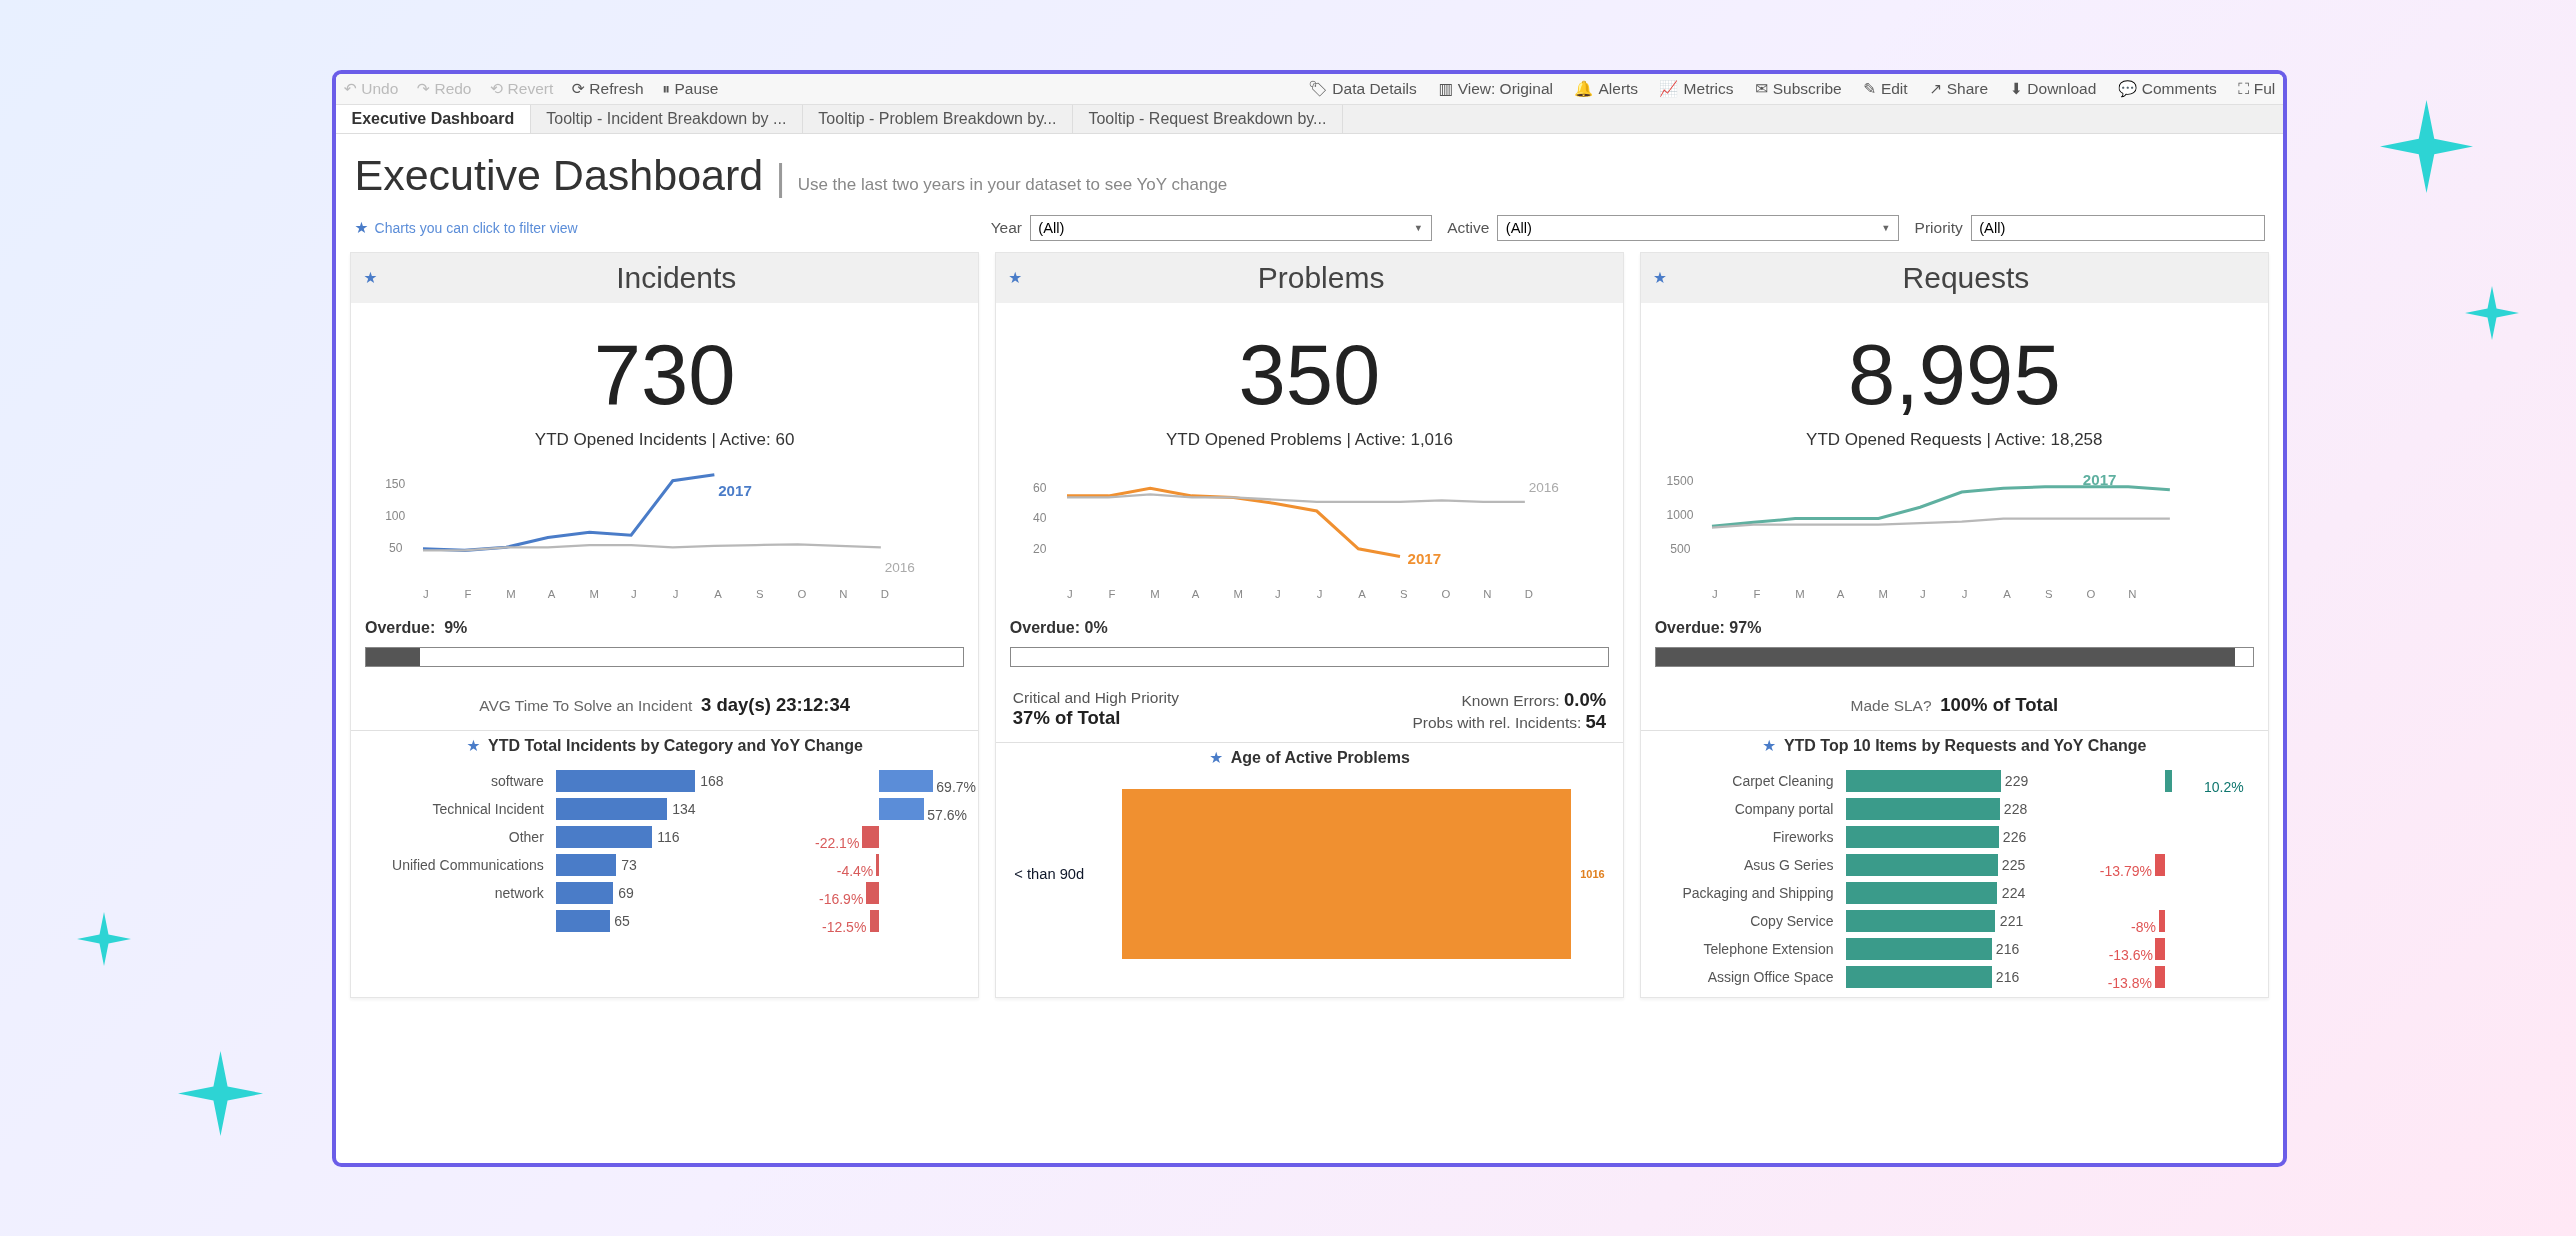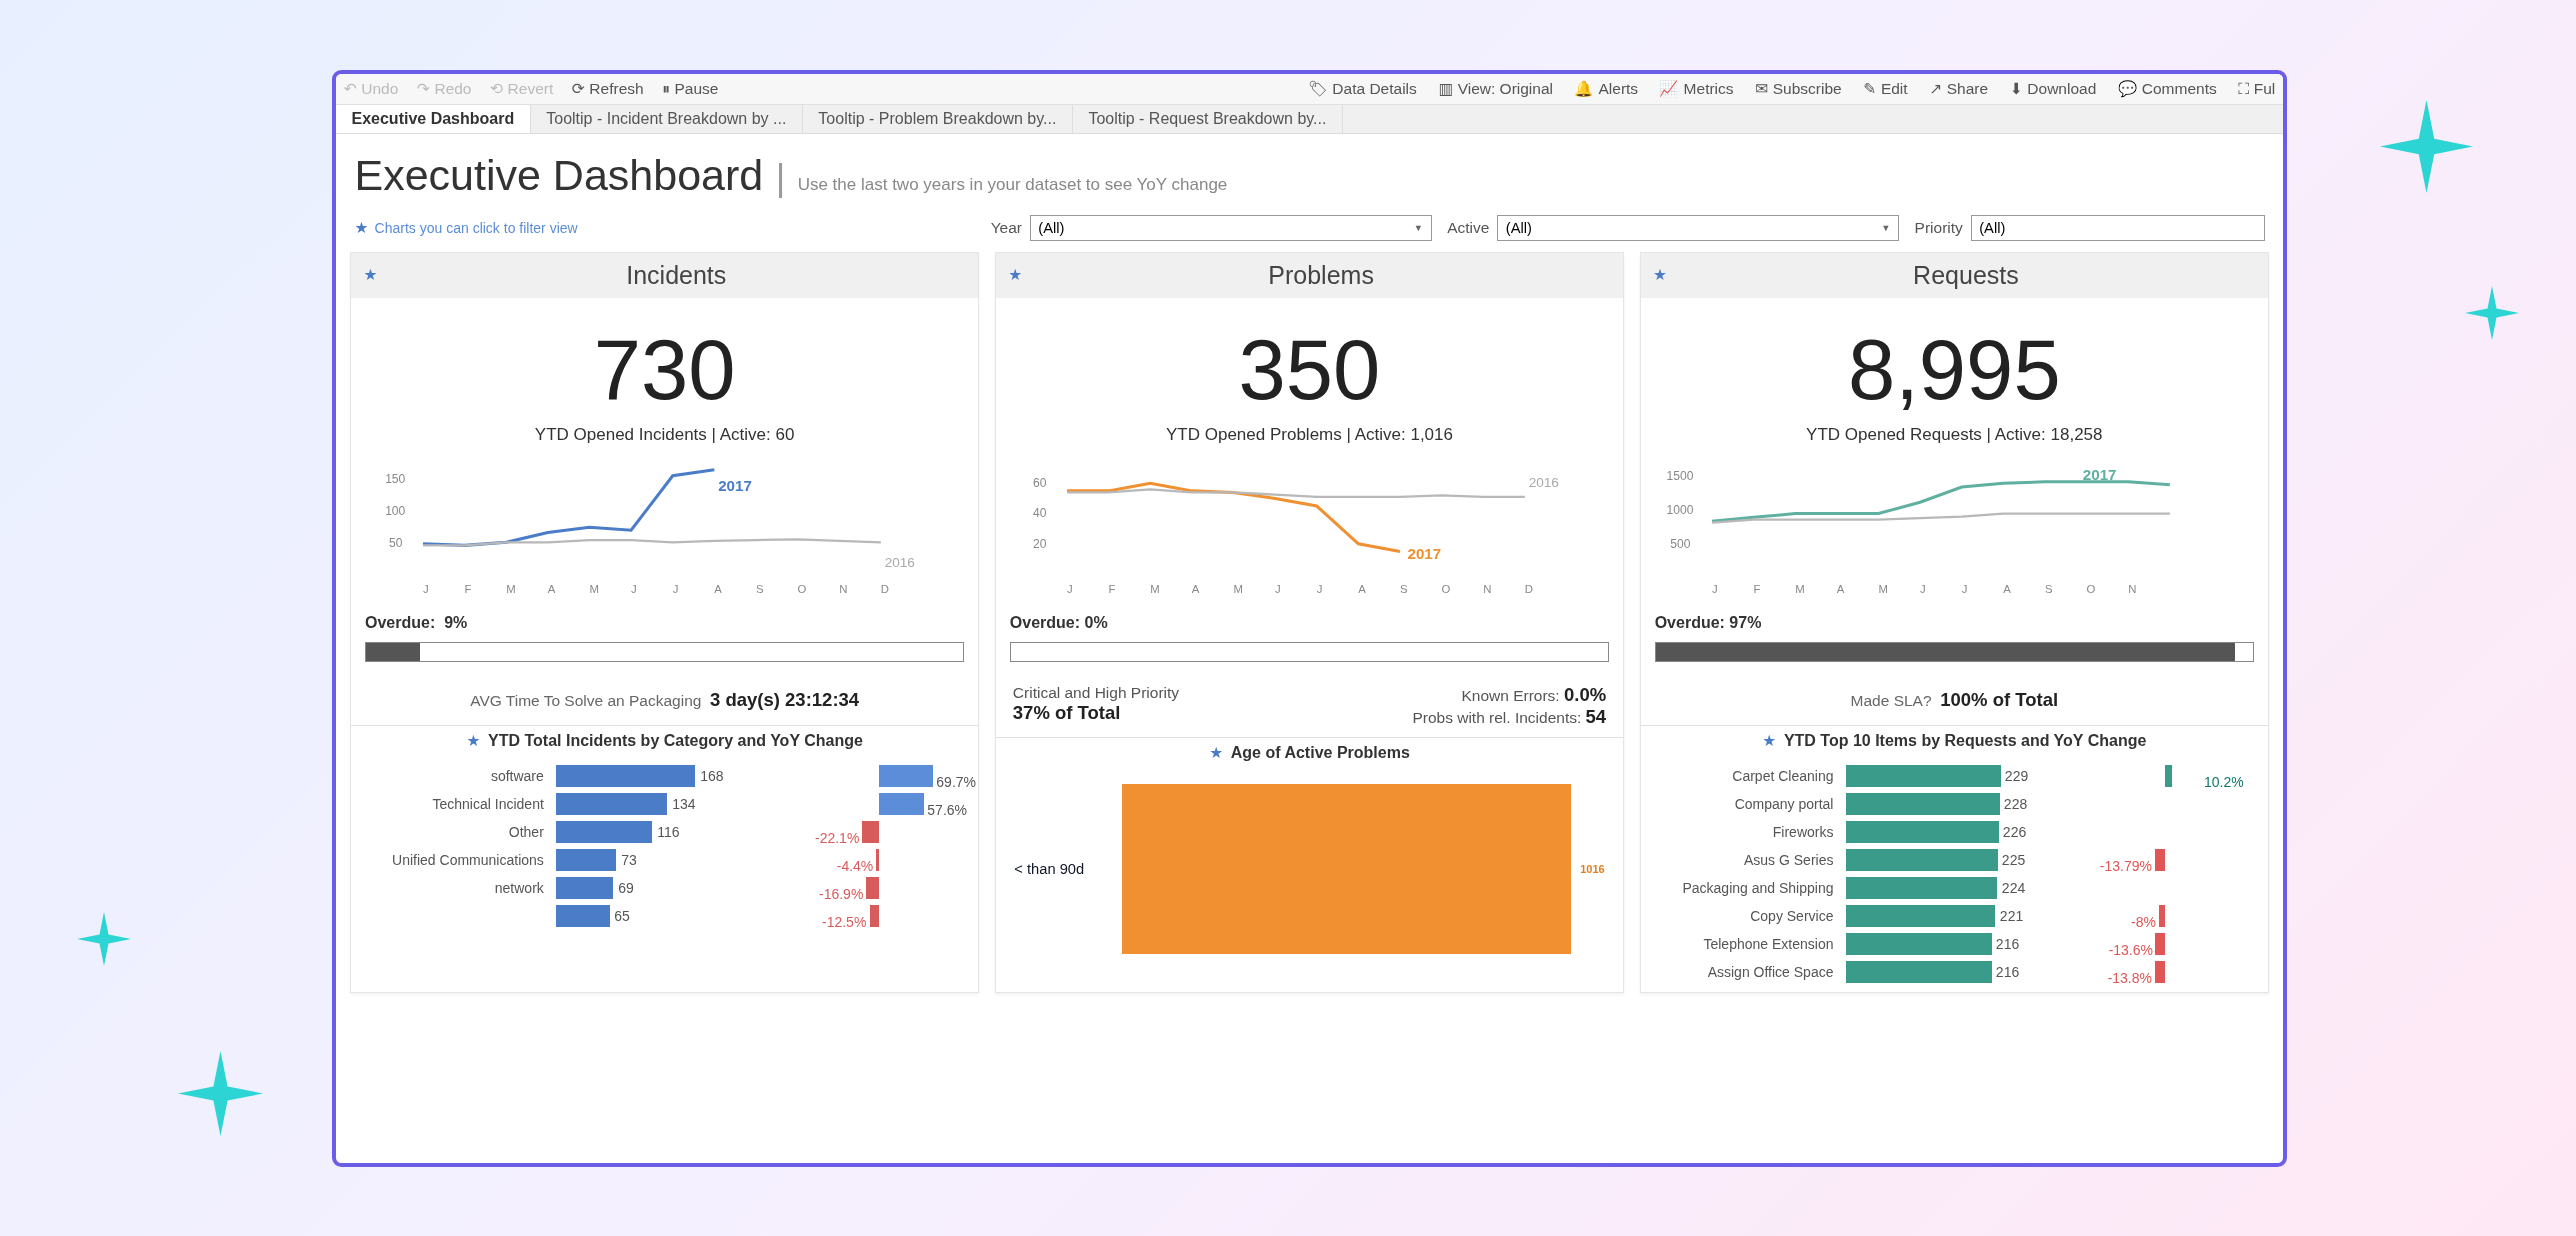--- a/index.html
+++ b/index.html
@@ -98,21 +98,21 @@
   border: 0.8px solid #e5e5e5;
   box-shadow: 0 1.5px 3.1px rgba(0,0,0,0.05);
 }
 .panel-header {
   background: #f0f0f0;
   padding: 7.7px 12.4px;
   display: flex;
   align-items: center;
   gap: 9.3px;
 }
-.panel-title { font-size: 25px; color: #444; flex: 1; text-align: center; }
+.panel-title { font-size: 30px; color: #444; flex: 1; text-align: center; }
 .big-number { text-align: center; font-size: 85px; font-weight: 400; color: #222; padding: 23px 0 6.2px; }
 .sub-metric { text-align: center; font-size: 17px; color: #333; padding-bottom: 14px; }
 .sub-metric b { font-weight: 400; }
 .chart-area { height: 147px; position: relative; padding: 0 18.5px; }
 .chart-svg { width: 100%; height: 100%; }
 .overdue-row { padding: 7.7px 14px; font-size: 16px; font-weight: 700; color: #333; }
 .overdue-bar { margin: 3.1px 14px 12.4px; height: 20px; border: 0.8px solid #888; background: #fff; position: relative; }
 .overdue-fill { height: 100%; background: #555; }
 .stats-row {
   display: flex;
@@ -310,21 +310,21 @@
             </g>
         </svg>
       </div>
       <div class="overdue-row">
         <span>Overdue:</span>&nbsp;&nbsp;<span>9%</span>
       </div>
       <div class="overdue-bar">
         <div class="overdue-fill" style="width:9%"></div>
       </div>
       <div class="stats-single">
-        <span>AVG Time To Solve an Packaging</span>&nbsp;&nbsp;<b>3 day(s) 23:12:34</b>
+        <span>AVG Time To Solve an Incident</span>&nbsp;&nbsp;<b>3 day(s) 23:12:34</b>
       </div>
       <div class="sub-panel-header">
         <span class="star">★</span>
         <span class="sub-panel-title">YTD Total Incidents by Category and YoY Change</span>
       </div>
       <div class="hbar-chart" id="incidents-hbar">
           <div class="hbar-row">
             <div class="hbar-label">software</div>
             <div class="hbar-track">
               <div class="hbar-fill" style="width: 139px; background: rgb(74, 124, 200);"></div>

